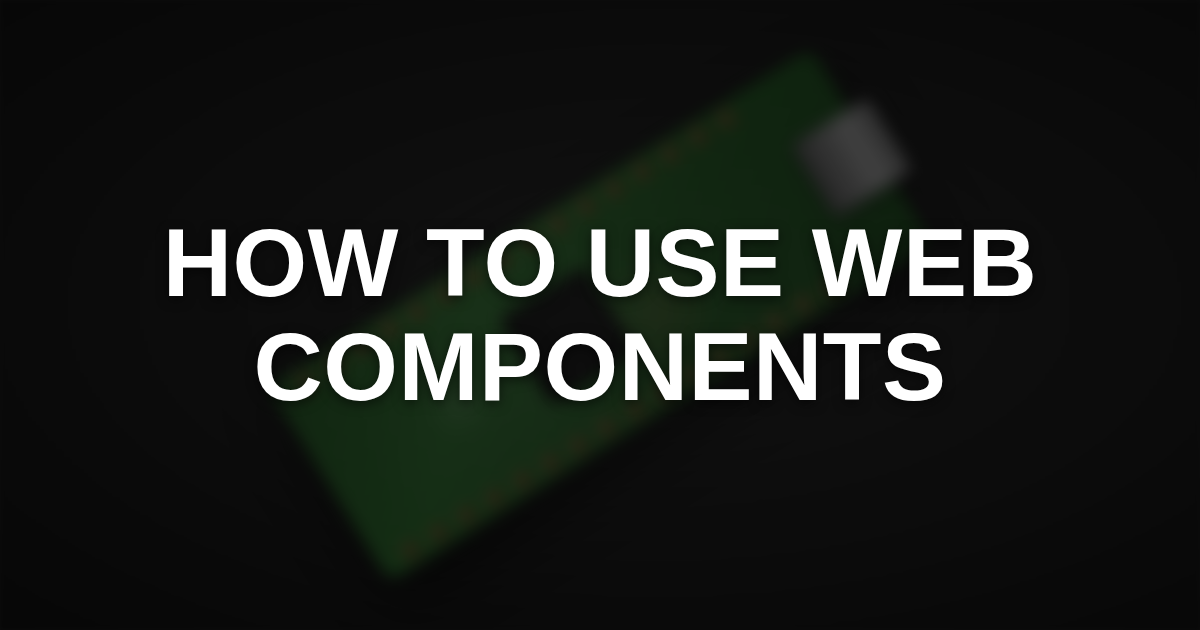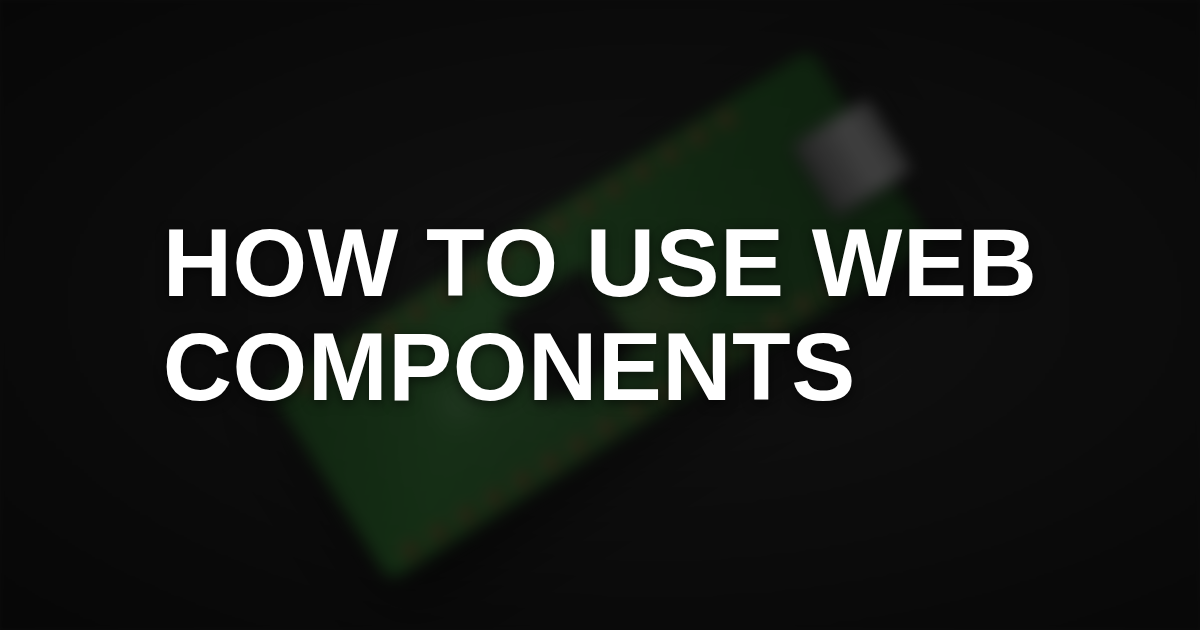--- a/index.html
+++ b/index.html
@@ -143,20 +143,21 @@
       display: flex;
       align-items: center;
       justify-content: center;
       z-index: 10;
     }
 
     .title {
       color: #ffffff;
       font-size: 96px;
       font-weight: 800;
+      text-align: center;
       line-height: 1.08;
       letter-spacing: 0.5px;
       text-shadow: 0 3px 12px rgba(0,0,0,0.55);
       white-space: pre-line;
       font-stretch: normal;
     }
   </style>
 </head>
 <body>
 

